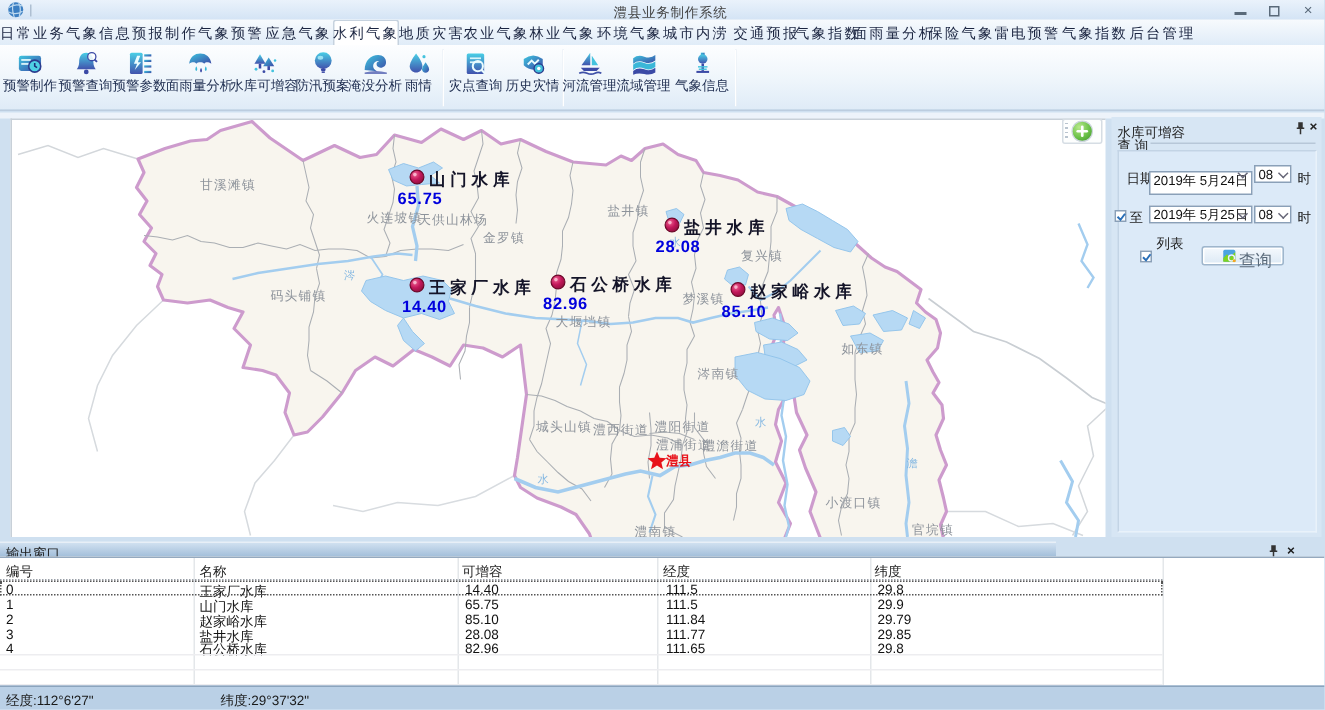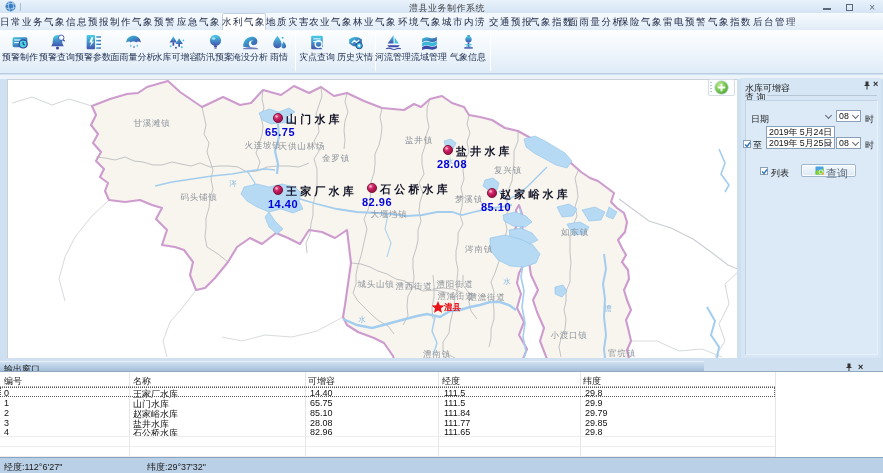--- a/index.html
+++ b/index.html
@@ -314,40 +314,40 @@
 <div class="abs" id="rpanel">
 <div class="abs" style="left:4px;top:4px;font-size:9px;color:#222">水库可增容</div>
 <div class="abs" style="left:4px;top:13px;font-size:9px;color:#222">查 询</div>
 <div class="abs" style="left:26px;top:17px;width:110px;height:1px;background:#b7c7d8"></div>
 <svg class="abs" style="left:122px;top:3px" width="8" height="9" viewBox="0 0 8 9">
       <path d="M2.5 0.5 H5.5 V4 H6.5 V5 H4.5 V8.5 H3.5 V5 H1.5 V4 H2.5 Z" fill="#333"></path>
     </svg>
 <div class="abs" style="left:132px;top:1px;font-size:9px;color:#222;font-weight:bold">×</div>
 <div class="abs" id="rinner"></div>
 <div class="abs" style="left:10px;top:35px;font-size:9px">日期</div>
-<div class="tbox" style="left:25px;top:48px;width:69px;height:16px">2019年 5月24日</div>
+<div class="tbox" style="left:25px;top:36px;width:69px;height:16px">2019年 5月24日</div>
 <div class="chev" style="left:85px;top:35px"></div>
 <div class="tbox" style="left:95px;top:32px;width:25px;height:12px">08</div>
 <div class="chev" style="left:112px;top:35px"></div>
 <div class="abs" style="left:124px;top:35px;font-size:9px">时</div>
 <div class="cbx" style="left:2px;top:62px"></div>
 <svg class="abs" style="left:3px;top:63px" width="7" height="7" viewBox="0 0 7 7">
       <path d="M1 3.5 L3 5.5 L6 1.5" stroke="#2a6fb8" stroke-width="1.3" fill="none"></path>
     </svg>
 <div class="abs" style="left:12px;top:61px;font-size:9px">至</div>
 <div class="tbox" style="left:25px;top:59px;width:69px;height:12px">2019年 5月25日</div>
 <div class="chev" style="left:85px;top:62px"></div>
 <div class="tbox" style="left:95px;top:59px;width:25px;height:12px">08</div>
 <div class="chev" style="left:112px;top:62px"></div>
 <div class="abs" style="left:124px;top:61px;font-size:9px">时</div>
 <div class="cbx" style="left:19px;top:89px"></div>
 <svg class="abs" style="left:20px;top:90px" width="7" height="7" viewBox="0 0 7 7">
       <path d="M1 3.5 L3 5.5 L6 1.5" stroke="#2a6fb8" stroke-width="1.3" fill="none"></path>
     </svg>
-<div class="abs" style="left:30px;top:89px;font-size:9px">列表</div>
+<div class="abs" style="left:30px;top:78px;font-size:9px">列表</div>
 <div class="abs" style="left:60px;top:86px;width:55px;height:13px;background:linear-gradient(#f5f9fd,#dce9f5);border:1px solid #9fb6cc;border-radius:2px;box-shadow:inset 0 0 0 1px #fff"></div>
 <svg class="abs" style="left:74px;top:88px" width="9" height="9" viewBox="0 0 9 9">
       <rect x="0.5" y="0.5" width="8" height="8" rx="1" fill="#4aa3e0"></rect>
       <path d="M0.5 6 L3 3.5 L5 5.5 L8.5 2 V8.5 H0.5 Z" fill="#7ed321"></path>
       <circle cx="6" cy="6" r="2" fill="none" stroke="#eef" stroke-width="0.9"></circle>
       <circle cx="7.8" cy="7.8" r="1" fill="#f5a623"></circle>
     </svg>
 <div class="abs" style="left:85px;top:88px;font-size:11px;color:#5a6a7a">查询</div>
 </div>
 <div class="abs" id="outbar">

